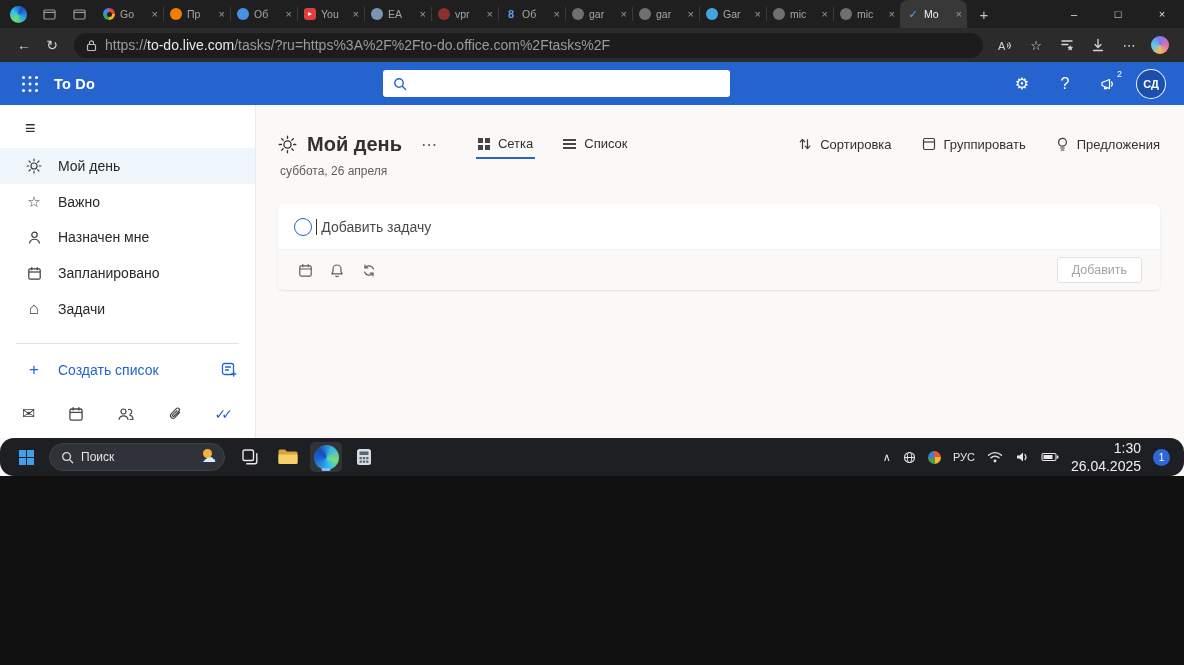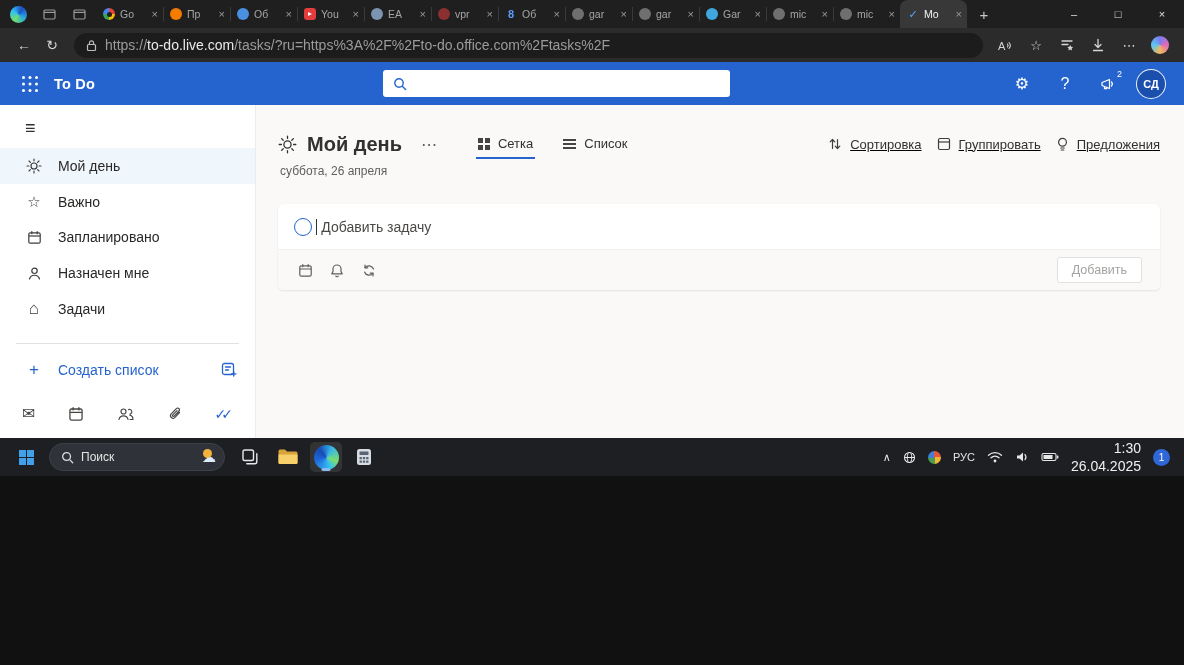--- a/index.html
+++ b/index.html
@@ -84,36 +84,36 @@
   .mh-more { margin-left:14px; color:#605e5c; font-size:16px; padding:0 5px; }
   .views { display:flex; margin-left:34px; gap:26px; align-items:center; }
   .view-btn { display:flex; align-items:center; gap:8px; font-size:13px; color:#323130; padding:7px 2px 6px 2px; border-bottom:2.5px solid transparent; }
   .view-btn.selected { border-bottom-color:#2564cf; }
   .ic-grid { width:12px; height:12px; position:relative; }
   .ic-grid::before { content:""; position:absolute; left:0; top:0; width:5px; height:5px; background:#444;
     box-shadow:7px 0 0 #444,0 7px 0 #444,7px 7px 0 #444; }
   .ic-list { width:13px; height:11px; position:relative; }
   .ic-list::before { content:""; position:absolute; left:0; top:1px; width:13px; height:1.8px; background:#444;
     box-shadow:0 4px 0 #444,0 8px 0 #444; }
-  .mtools { margin-left:auto; display:flex; gap:15px;text-decoration:underline; }
+  .mtools { margin-left:auto; display:flex; gap:30px; }
   .tool-btn { display:flex; align-items:center; gap:8px; font-size:13px; color:#323130; }
   .tool-btn svg { color:#3e3d3b; }
   .mdate { font-size:12px; color:#605e5c; margin-top:5px; margin-left:2px; }
   .card { margin-top:26px; background:#fff; border-radius:5px; box-shadow:0 1px 2px rgba(0,0,0,.09),0 0 1px rgba(0,0,0,.07); overflow:hidden; }
   .card-r1 { height:45px; display:flex; align-items:center; padding:0 16px; gap:4px; }
   .task-circle { width:18px; height:18px; border:1.6px solid #2564cf; border-radius:50%; flex:none; }
   .caret { width:1.3px; height:16px; background:#323130; animation:blink 1s steps(1) infinite; }
   @keyframes blink { 50% { opacity:0; } }
   .task-ph { font-size:14px; color:#4a4947; }
   .card-r2 { height:41px; background:#faf9f8; border-top:1px solid #f1f0ee; display:flex; align-items:center; padding:0 12px; gap:2px; color:#605e5c; }
   .r2-ic { width:30px; height:28px; display:flex; align-items:center; justify-content:center; }
   .add-btn { margin-left:auto; font-size:12.5px; color:#a5a3a1; background:#fff; border:1px solid #e3e1df; border-radius:3px; padding:5px 14px; margin-right:6px; }
 
   
-  .taskbar { height:38px; background:#1e1f22; display:flex; align-items:center; padding:0 10px; gap:9px; flex:none; }
+  .taskbar { height:38px; background:#1e1f22; display:flex; align-items:center; padding:0 10px; gap:9px; flex:none;border-radius:14px; }
   .start { width:15px; height:15px; position:relative; margin:0 6px 0 9px; flex:none; }
   .start::before { content:""; position:absolute; left:0; top:0; width:7px; height:7px; background:#41a0e8;
     box-shadow:8px 0 0 #41a0e8,0 8px 0 #41a0e8,8px 8px 0 #41a0e8; }
   .tb-search { width:176px; height:28px; border-radius:14px; background:#2f3238; border:1px solid #3e4148; display:flex; align-items:center; padding:0 8px 0 11px; gap:7px; color:#e4e4e4; font-size:12px; flex:none; }
   .weather { margin-left:auto; position:relative; display:flex; align-items:center; }
   .weather::before { content:""; position:absolute; left:1px; top:0; width:9px; height:9px; border-radius:50%; background:#f4b23c; }
   .weather-cloud { position:relative; color:#dceafc; font-size:14px; }
   .tb-apps { display:flex; align-items:center; gap:6px; }
   .tb-app { width:32px; height:30px; display:flex; align-items:center; justify-content:center; border-radius:5px; position:relative; }
   .tb-app.active { background:rgba(255,255,255,.09); }
@@ -312,35 +312,35 @@
         </span>
         <span>Мой день</span>
       </div>
       <div class="snav-item">
         <span class="sic">☆</span>
         <span>Важно</span>
       </div>
       <div class="snav-item">
         <span class="sic">
           <svg width="15" height="15" viewBox="0 0 15 15">
+              <circle cx="7.5" cy="4.8" r="2.7" fill="none" stroke="currentColor" stroke-width="1.2"></circle>
+              <path d="M2.5 13a5.2 5.2 0 0 1 10 0" fill="none" stroke="currentColor" stroke-width="1.2" stroke-linecap="round"></path>
+            </svg>
+        </span>
+        <span>Назначен мне</span>
+      </div>
+      <div class="snav-item">
+        <span class="sic">
+          <svg width="15" height="15" viewBox="0 0 15 15">
               <rect x="1.8" y="2.8" width="11.4" height="10.4" rx="1.5" fill="none" stroke="currentColor" stroke-width="1.2"></rect>
               <path d="M1.8 6h11.4" stroke="currentColor" stroke-width="1.2"></path>
               <path d="M4.8 1.5v2.2M10.2 1.5v2.2" stroke="currentColor" stroke-width="1.2" stroke-linecap="round"></path>
             </svg>
         </span>
         <span>Запланировано</span>
-      </div>
-      <div class="snav-item">
-        <span class="sic">
-          <svg width="15" height="15" viewBox="0 0 15 15">
-              <circle cx="7.5" cy="4.8" r="2.7" fill="none" stroke="currentColor" stroke-width="1.2"></circle>
-              <path d="M2.5 13a5.2 5.2 0 0 1 10 0" fill="none" stroke="currentColor" stroke-width="1.2" stroke-linecap="round"></path>
-            </svg>
-        </span>
-        <span>Назначен мне</span>
       </div>
       <div class="snav-item">
         <span class="sic" style="font-size:17px;">⌂</span>
         <span>Задачи</span>
       </div>
 
       <div class="sdivider"></div>
 
       <div class="create-list">
         <span class="cl-plus">+</span>

